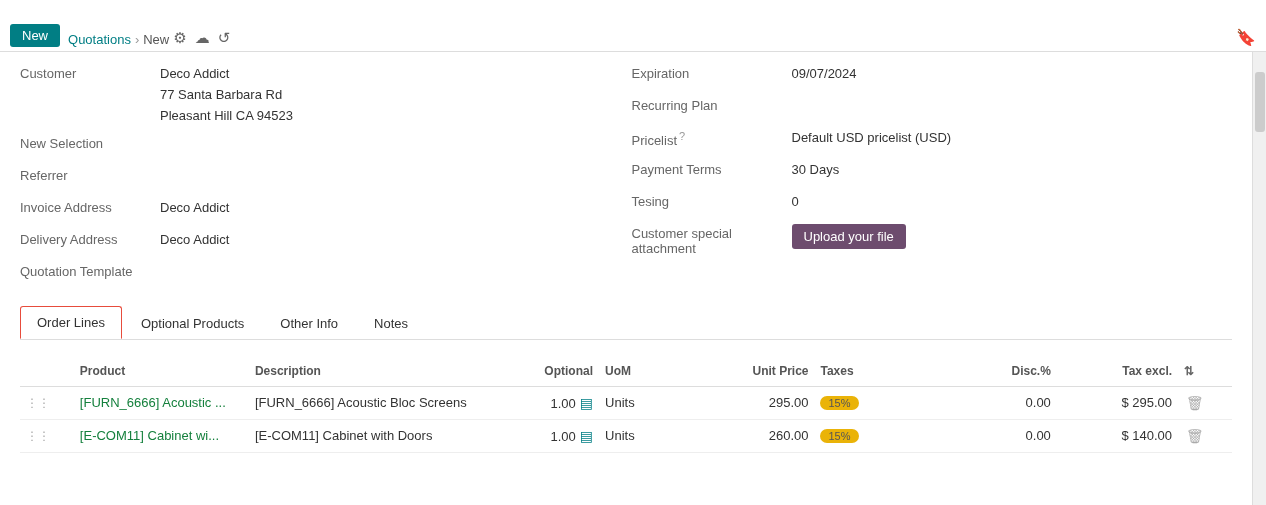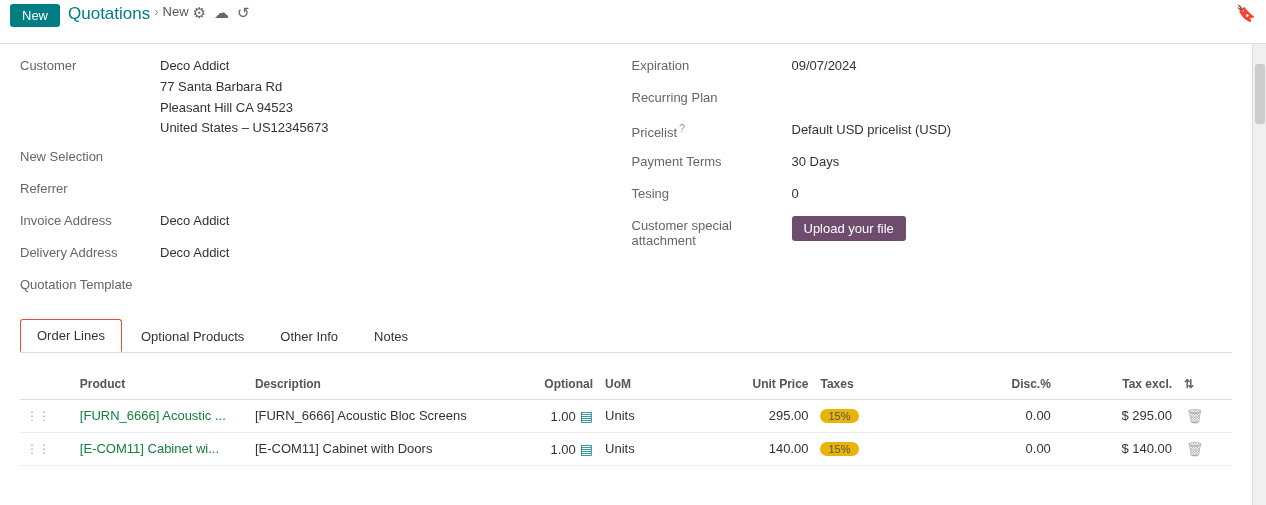--- a/index.html
+++ b/index.html
@@ -1,26 +1,26 @@
 <!DOCTYPE html>
 <html><head>
   <meta charset="utf-8">
   <style>
     * { box-sizing: border-box; margin: 0; padding: 0; }
     body { font-family: Arial, sans-serif; font-size: 13px; color: #333; background: #fff; width: 1266px; height: 505px; overflow: hidden; }
 
     .topbar {
-      display: flex; align-items: flex-start; padding: 4px 10px; border-bottom: 1px solid #ddd;
-      background: #fff; height: 44px;
+      display: flex; align-items: flex-end; padding: 4px 10px; border-bottom: 1px solid #ddd;
+      background: #fff; height: 52px;
     }
     .new-btn {
       background: #017e84; color: #fff; border: none; border-radius: 3px;
       padding: 4px 12px; font-size: 13px; cursor: pointer; margin-right: 8px;
     }
-    .breadcrumb-link { color: #017e84; font-size: 17px; text-decoration: none; }
+    .breadcrumb-link { color: #017e84; font-size: 13px; text-decoration: none; }
     .breadcrumb-sep { margin: 0 4px; color: #999; }
     .breadcrumb-current { color: #555; font-size: 13px; }
     .topbar-actions { display: flex; align-items: center; gap: 8px; margin-left: 4px; }
     .topbar-icon { color: #666; cursor: pointer; font-size: 15px; }
     .bookmark-icon { margin-left: auto; color: #333; font-size: 16px; cursor: pointer; }
 
     .content-area { display: flex; height: calc(505px - 44px); overflow: hidden; }
     .main-content { flex: 1; overflow-y: auto; padding: 12px 20px 0 20px; position: relative; }
     .scrollbar { width: 14px; background: #f0f0f0; border-left: 1px solid #ddd; position: relative; }
     .scrollbar-thumb { width: 10px; height: 60px; background: #ccc; border-radius: 3px; position: absolute; top: 20px; left: 2px; }
@@ -102,21 +102,20 @@
 <div class="content-area">
   <div class="main-content">
     <div class="form-grid">
       <div class="form-left">
         <div class="form-row">
           <span class="form-label">Customer</span>
           <div class="form-value address-block">
             <div>Deco Addict</div>
             <div>77 Santa Barbara Rd</div>
             <div>Pleasant Hill CA 94523</div>
-            <div>United States – US12345673</div>
           </div>
         </div>
         <div class="form-row">
           <span class="form-label">New Selection</span>
           <span class="form-value"></span>
         </div>
         <div class="form-row">
           <span class="form-label">Referrer</span>
           <span class="form-value"></span>
         </div>
@@ -211,21 +210,21 @@
             <td class="col-drag"><span class="drag-icon">⋮⋮</span></td>
             <td class="col-product"><span class="product-name">[E-COM11] Cabinet wi...</span></td>
             <td class="col-desc"><span>[E-COM11] Cabinet with Doors</span></td>
             <td class="col-qty right">
               <div class="qty-cell" style="justify-content:flex-end;">
                 <span>1.00</span>
                 <span class="chart-icon">▤</span>
               </div>
             </td>
             <td class="col-uom"><span>Units</span></td>
-            <td class="col-unitprice right"><span>140.00</span></td>
+            <td class="col-unitprice right"><span>260.00</span></td>
             <td class="col-taxes"><span class="badge">15%</span></td>
             <td class="col-disc right"><span>0.00</span></td>
             <td class="col-taxexcl right"><span>$ 140.00</span></td>
             <td class="col-actions"><button class="icon-btn">🗑</button></td>
           </tr>
         </tbody>
       </table>
     </div>
   </div>
   <div class="scrollbar">

